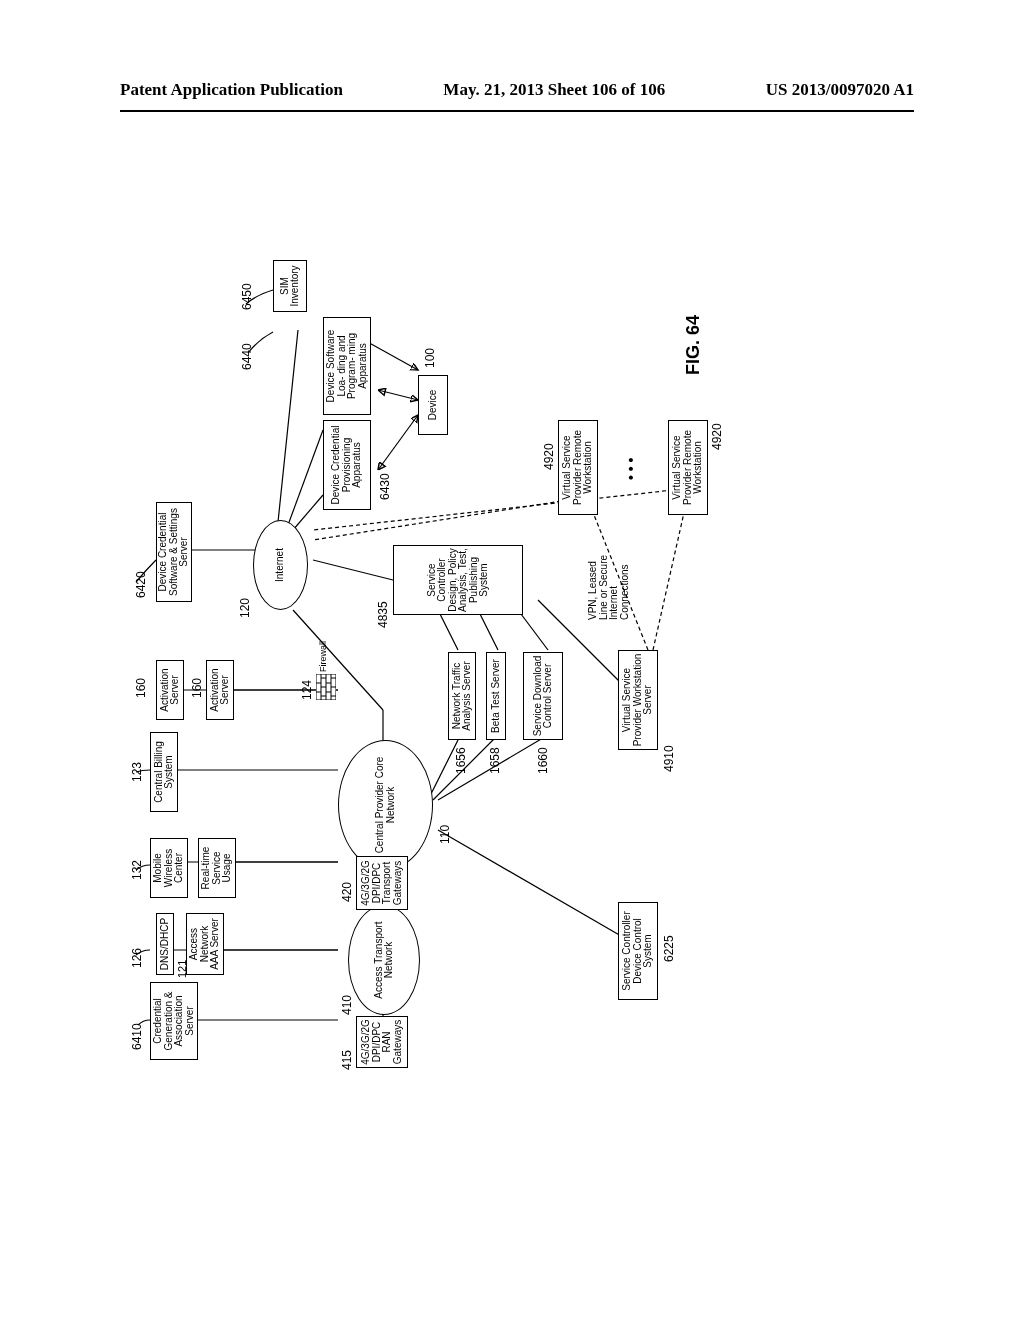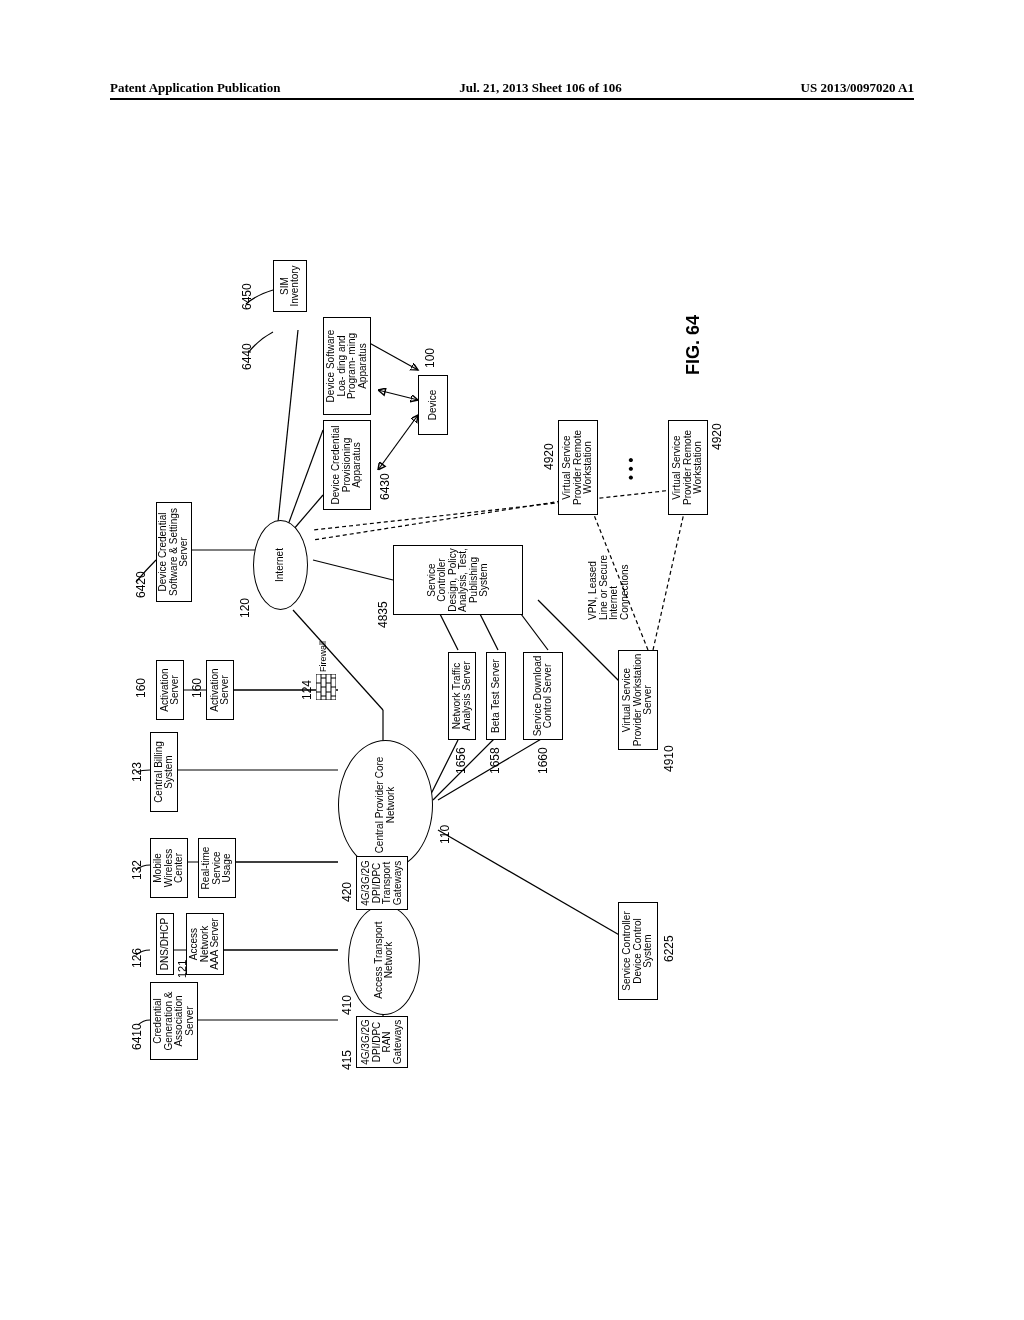--- a/index.html
+++ b/index.html
@@ -1,19 +1,19 @@
 <!DOCTYPE html>
 <html><head>
 <meta charset="utf-8">
 <style>
   * { box-sizing: border-box; margin: 0; padding: 0; }
   body { font-family: "Times New Roman", serif; background: #fff; color: #000; }
   .page { width: 1024px; height: 1320px; margin: 0 auto; position: relative; background: #fff; }
   .header { position: absolute; top: 80px; left: 0; right: 0; padding: 0 110px; }
-  .header-line { display: flex; justify-content: space-between; font-size: 13px; font-weight: bold; border-bottom: 2px solid #000; padding-bottom: 2px; }
+  .header-line { display: flex; justify-content: space-between; font-size: 17px; font-weight: bold; border-bottom: 2px solid #000; padding-bottom: 10px; margin-left: 10px; }
   .figure-area { position: absolute; top: 230px; left: 128px; width: 600px; height: 840px; transform: rotate(-90deg); transform-origin: center center; }
   
   .diagram { position: absolute; width: 840px; height: 600px; left: -120px; top: 120px; }
   .box { position: absolute; border: 1.5px solid #000; background: #fff; font-size: 10px; line-height: 1.05; text-align: center; display: flex; align-items: center; justify-content: center; padding: 2px; font-family: Arial, sans-serif; }
   .label { position: absolute; font-size: 12px; font-family: Arial, sans-serif; white-space: nowrap; }
   .figcap { position: absolute; font-size: 18px; font-weight: bold; font-family: Arial, sans-serif; }
   .oval { position: absolute; border: 1.5px solid #000; border-radius: 50%; font-size: 10px; line-height: 1.05; display: flex; align-items: center; justify-content: center; text-align: center; font-family: Arial, sans-serif; background: #fff; }
   .lines { position: absolute; inset: 0; }
   .lines line { stroke: #000; stroke-width: 1.2; fill: none; }
   .lines line.dashed { stroke-dasharray: 4 3; }
@@ -24,21 +24,21 @@
   .firewall-icon svg { display:block; }
 </style>
 </head>
 <body>
 
 <div class="page">
 
   <div class="header">
     <div class="header-line">
       <span>Patent Application Publication</span>
-      <span>Jul. 21, 2013  Sheet 106 of 106</span>
+      <span>May. 21, 2013  Sheet 106 of 106</span>
       <span>US 2013/0097020 A1</span>
     </div>
   </div>
 
   <div class="figure-area">
     <div class="diagram">
 
       <svg class="lines" viewBox="0 0 840 600" width="840" height="600">
         <defs>
           <marker id="ah" markerWidth="8" markerHeight="8" refX="6" refY="3" orient="auto">

